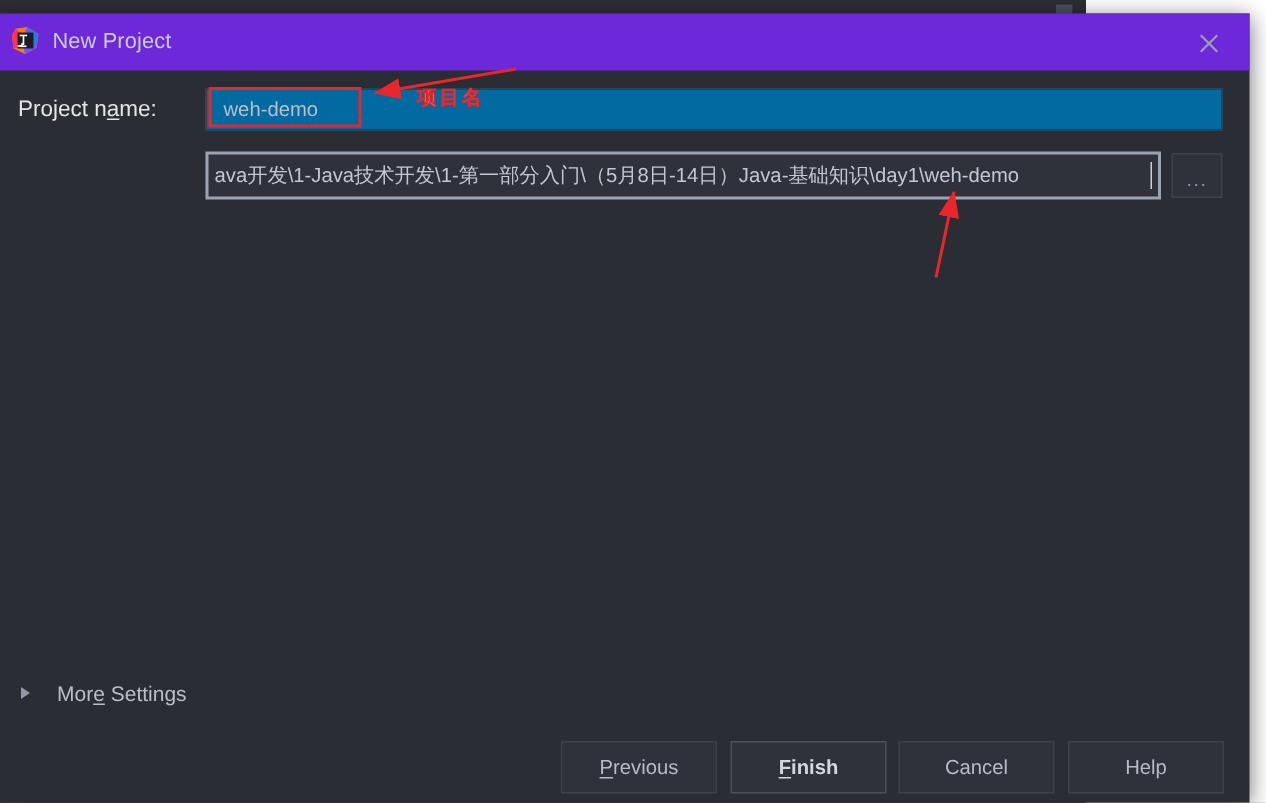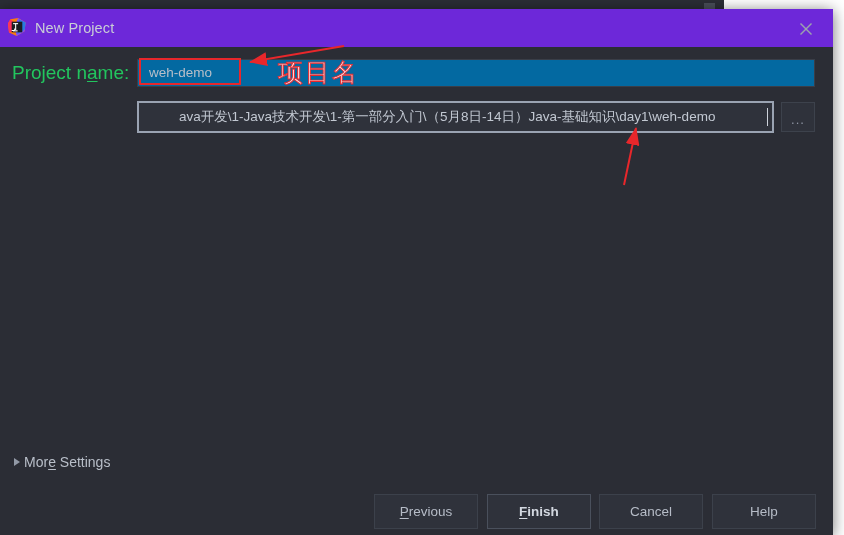--- a/index.html
+++ b/index.html
@@ -113,22 +113,22 @@
     height: 34px;
   }
   #row-name  { top: 47px; }
   #row-loc   { top: 91px; }
 
   .field-label {
     position: absolute;
     left: 12px;
     top: 0;
     line-height: 34px;
-    font-size: 19px;
-    color: #22c55e;
+    font-size: 15px;
+    color: #e5e5e5;
     white-space: nowrap;
   }
   .mnem { text-decoration: underline; text-underline-offset: 2px; }
 
   #name-input {
     position: absolute;
     left: 137px;
     top: 3px;
     width: 678px;
     height: 28px;
@@ -158,21 +158,20 @@
     overflow: hidden;
   }
   #loc-value {
     position: absolute;
     left: 4px;
     top: 0;
     line-height: 28px;
     font-size: 13.5px;
     color: #c2c8d2;
     white-space: nowrap;
-    margin-left: 36px;
   }
   #loc-caret {
     position: absolute;
     right: 4px;
     top: 5px;
     width: 1px;
     height: 18px;
     background: #cdd2da;
   }
   #browse-button {
@@ -198,21 +197,21 @@
   }
 
   
   #more-settings {
     position: absolute;
     left: 14px;
     top: 440px;
     height: 26px;
     display: flex;
     align-items: center;
-    gap: 4px;
+    gap: 18px;
     cursor: pointer;
   }
   #more-arrow {
     width: 0; height: 0;
     border-left: 6px solid #9299a6;
     border-top: 4.5px solid transparent;
     border-bottom: 4.5px solid transparent;
   }
   #more-label {
     font-size: 14px;
@@ -255,21 +254,21 @@
   #ann-rect-name {
     position: absolute;
     left: 139px; top: 58px;
     width: 102px; height: 27px;
     border: 2px solid #e8272b;
     box-sizing: border-box;
   }
   .ann-text {
     position: absolute;
     font-family: "DejaVu Sans", "Liberation Sans", sans-serif;
-    font-size: 25px;
+    font-size: 13px;
     color: #f6d8dc;
     -webkit-text-stroke: 0.9px #e8272b;
     letter-spacing: 2px;
     white-space: nowrap;
   }
   #ann-text-name { left: 278px; top: 56px; }
   #ann-text-loc  { left: 678px; top: 137px; font-size: 19px; letter-spacing: 1px; }
 </style>
 </head>
 <body>

